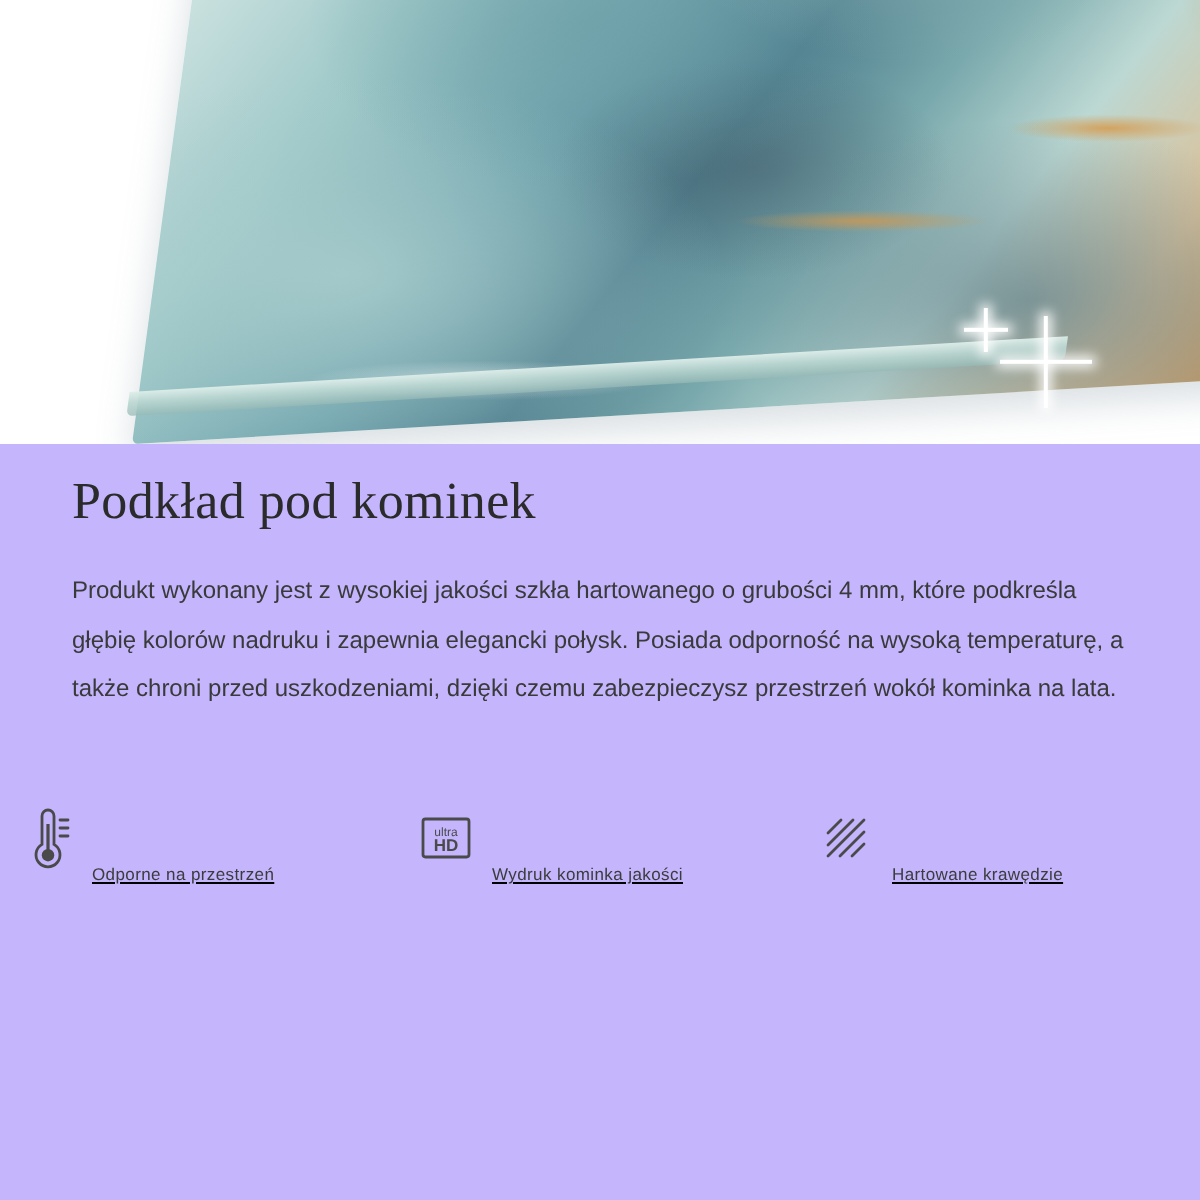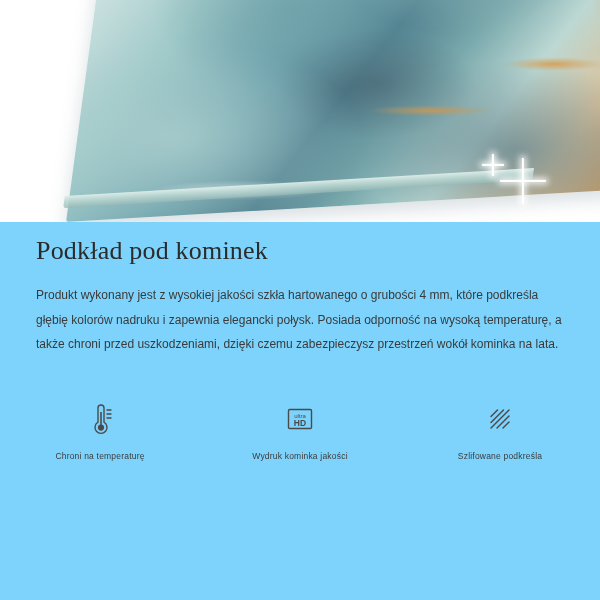--- a/index.html
+++ b/index.html
@@ -10,21 +10,21 @@
     width: 600px;
     height: 600px;
     background: #ffffff;
     font-family: "Liberation Sans", sans-serif;
     overflow: hidden;
   }
   .page {
     position: relative;
     width: 600px;
     height: 600px;
-    background: #7dd3fc;
+    background: #c4b5fd;
     overflow: hidden;
   }
 
   
   .hero {
     position: absolute;
     left: 0;
     top: 0;
     width: 600px;
     height: 222px;
@@ -160,23 +160,23 @@
     position: absolute;
     left: 0;
     top: 396px;
     width: 600px;
     display: grid;
     grid-template-columns: repeat(3, 1fr);
     row-gap: 22px;
   }
   .feature {
     display: flex;
-    flex-direction: column;
-    align-items: center;
+    align-items: flex-end;
     justify-content: flex-start;
+    text-decoration: underline;
   }
   .feature-icon {
     width: 46px;
     height: 46px;
     display: flex;
     align-items: center;
     justify-content: center;
   }
   .feature-label {
     margin-top: 9px;
@@ -212,21 +212,21 @@
 
     <div class="feature">
       <div class="feature-icon">
         <svg width="40" height="40" viewBox="0 0 40 40" fill="none" stroke="#4a4a4a" stroke-width="1.4">
           <path d="M18 9a3 3 0 0 1 6 0v14.2a6 6 0 1 1-6 0V9z"></path>
           <circle cx="21" cy="28.6" r="3.1" fill="#4a4a4a" stroke="none"></circle>
           <rect x="20.2" y="13" width="1.6" height="13" fill="#4a4a4a" stroke="none"></rect>
           <path d="M27 11h4M27 15h4M27 19h4" stroke-linecap="round"></path>
         </svg>
       </div>
-      <div class="feature-label">Chroni na temperaturę</div>
+      <div class="feature-label">Odporne na przestrzeń</div>
     </div>
 
     <div class="feature">
       <div class="feature-icon">
         <svg width="40" height="40" viewBox="0 0 40 40">
           <rect x="8.5" y="10.5" width="23" height="19" rx="1.2" fill="none" stroke="#4a4a4a" stroke-width="1.4"></rect>
           <text x="20" y="19.2" text-anchor="middle" font-family="Liberation Sans, sans-serif" font-size="6" fill="#4a4a4a">ultra</text>
           <text x="20" y="26.6" text-anchor="middle" font-family="Liberation Sans, sans-serif" font-size="8.5" font-weight="bold" fill="#4a4a4a">HD</text>
         </svg>
       </div>
@@ -238,18 +238,18 @@
     <div class="feature">
       <div class="feature-icon">
         <svg width="40" height="40" viewBox="0 0 40 40" fill="none" stroke="#4a4a4a" stroke-width="1.4" stroke-linecap="round">
           <path d="M11 29L29 11"></path>
           <path d="M11 23.5L23.5 11"></path>
           <path d="M11 17.5L17.5 11"></path>
           <path d="M17 29l12-12"></path>
           <path d="M23 29l6-6"></path>
         </svg>
       </div>
-      <div class="feature-label">Szlifowane podkreśla</div>
+      <div class="feature-label">Hartowane krawędzie</div>
     </div>
 
 
   </div>
 </div>
 
 </body></html>

